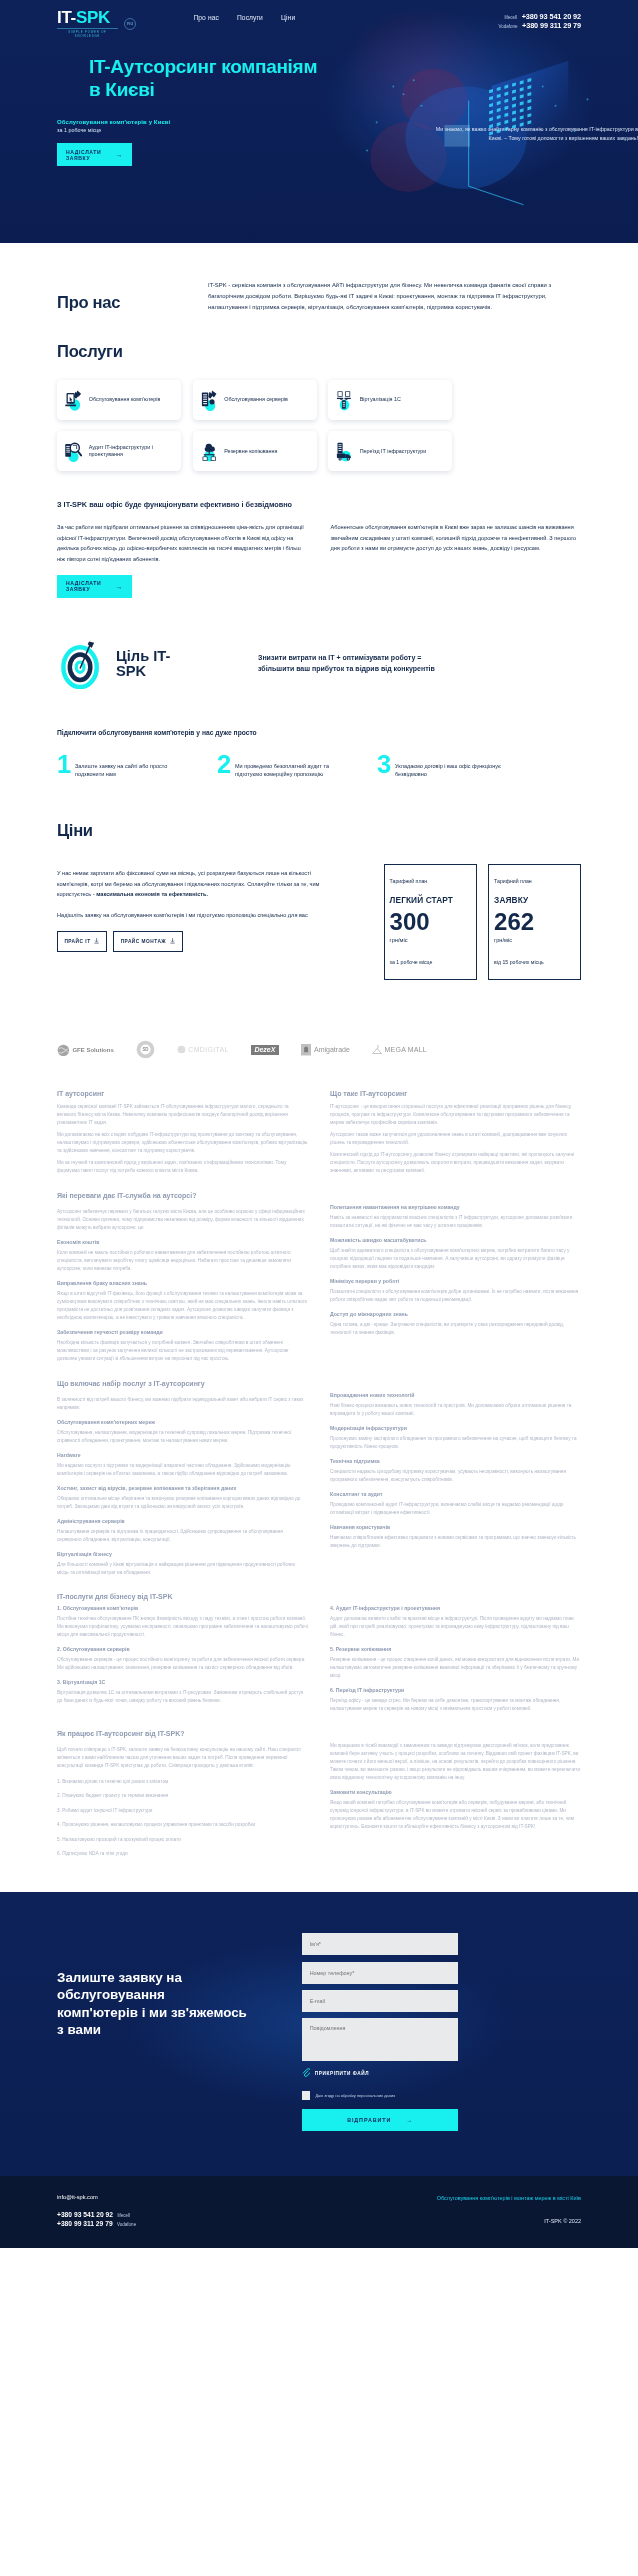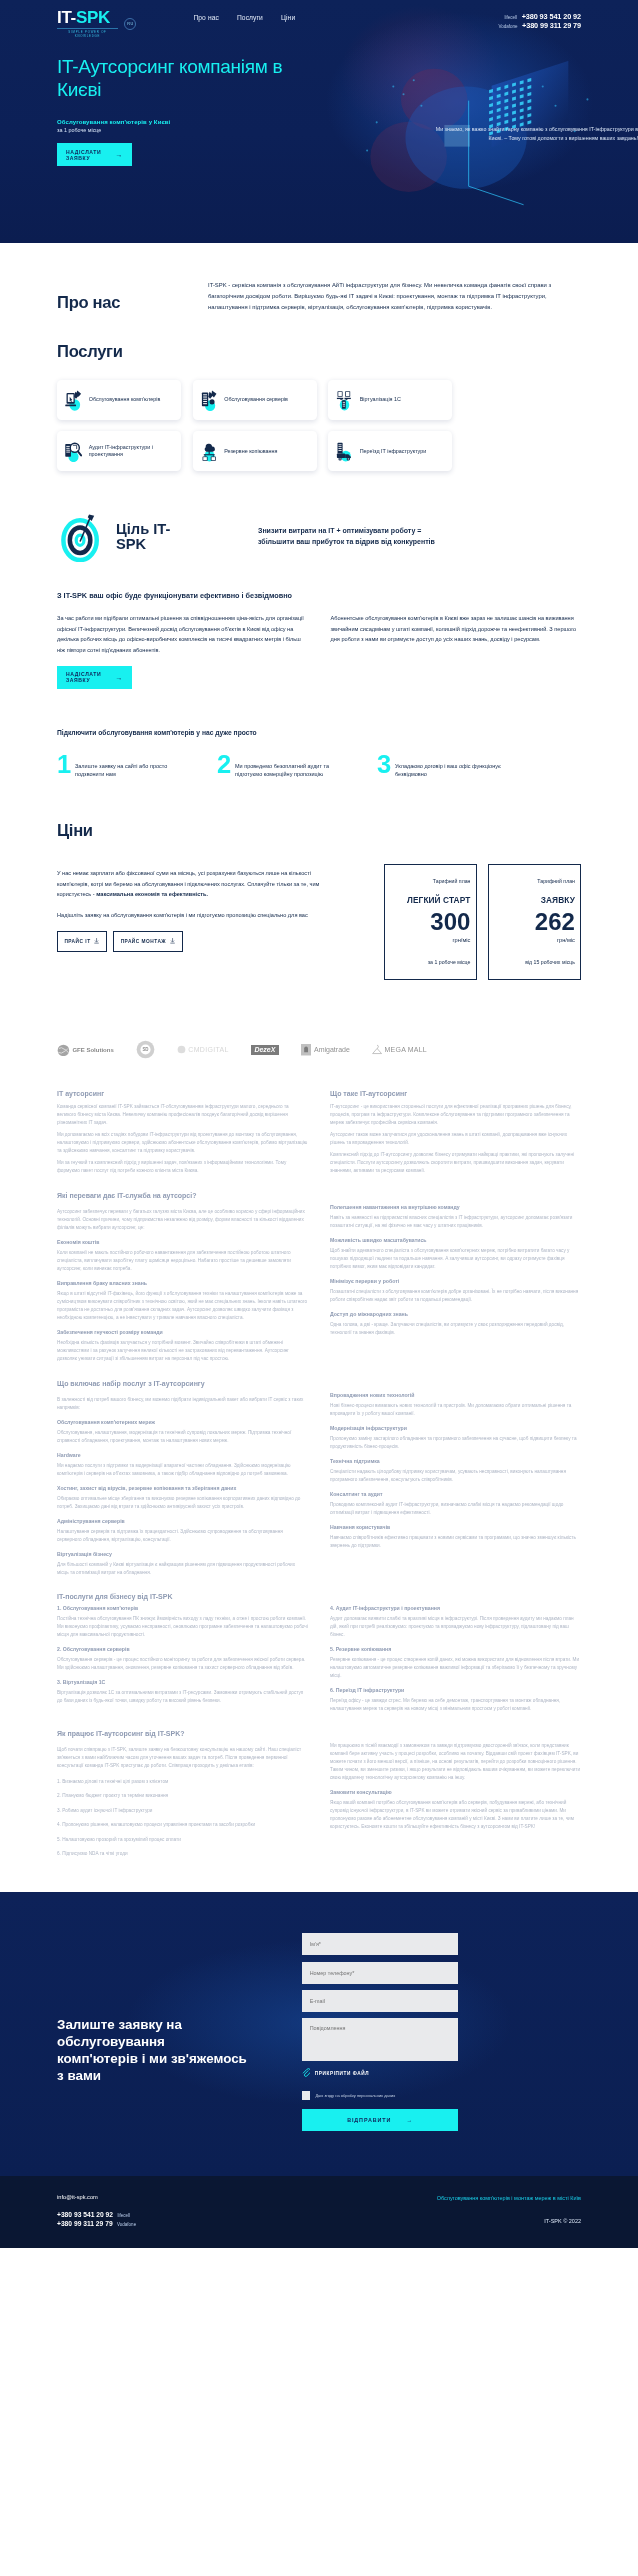--- a/index.html
+++ b/index.html
@@ -53,22 +53,22 @@
   .nav a {
     color: #e6eefb; font-size: 6.7px; text-decoration: none; letter-spacing: 0.1px;
   }
   .phones { margin-left: auto; text-align: right; margin-top: 2.6px; }
   .phone-row { display: flex; align-items: baseline; justify-content: flex-end; gap: 4.5px; }
   .phone-op { color: #b8cbe8; font-size: 4.5px; }
   .phone-num { color: #ffffff; font-size: 7.3px; font-weight: bold; letter-spacing: -0.1px; }
 
   .hero-body { padding: 18px 57px 0 57px; position: relative; z-index: 4; }
   h1.hero-title {
-    color: #18f0f0; font-size: 19px; line-height: 1.18; font-weight: normal;
-    letter-spacing: -0.3px; max-width: 230px;
+    color: #18f0f0; font-size: 19px; line-height: 1.18; font-weight: bold;
+    letter-spacing: -0.3px; max-width: 230px; margin-left: 32px;
   }
   .hero-kicker {
     color: #18f0f0; font-size: 6px; font-weight: bold; margin-top: 18px; letter-spacing: 0.1px;
   }
   .hero-price { color: #fff; font-size: 11px; margin-top: 3.2px; }
   .hero-price b { font-size: 13.4px; font-weight: bold; }
   .hero-price .unit { font-size: 8.3px; }
   .hero-note { color: #d6e3f5; font-size: 5.4px; margin-top: 1.9px; }
   .btn-cyan {
     display: inline-flex; align-items: center; justify-content: space-between;
@@ -130,21 +130,21 @@
   .prices-left p.second { margin-top: 10.2px; }
   .dlbtns { display: flex; gap: 6.4px; margin-top: 10.2px; }
   .dlbtn {
     border: 0.6px solid #13294b; background: #fff; color: #13294b; font-size: 4.8px;
     font-weight: bold; letter-spacing: 0.5px; padding: 6.4px 6.4px; display: flex;
     align-items: center; gap: 3.8px; cursor: pointer;
   }
   .plans { display: flex; gap: 11.5px; margin-left: auto; margin-top: 43px; }
   .plan {
     width: 93px; border: 0.6px solid #13294b; padding: 12.8px 5.1px 14px;
-    text-align: right;
+    text-align: left;
   }
   .plan .pl-kick { font-size: 5.2px; color: #13294b; }
   .plan .pl-name { font-size: 8.3px; font-weight: bold; margin-top: 11.5px; letter-spacing: 0.1px; }
   .plan .pl-price { font-size: 24px; font-weight: bold; line-height: 1; margin-top: 5.1px; }
   .plan .pl-cur { font-size: 5.7px; margin-top: 2.6px; }
   .plan .pl-note { font-size: 5.2px; margin-top: 16.6px; }
 
   .clients { padding-top: 38px; }
   .client-logos {
     display: flex; align-items: center; gap: 22px; margin-top: 22px;
@@ -163,21 +163,21 @@
   .art-wide-h { font-size: 7px; font-weight: bold; color: #8f9bb3; }
 
   
   .formsec {
     background: #0d2259;
     background-image:
       radial-gradient(ellipse 268px 115px at 50% 46%, rgba(26,86,175,.45), rgba(13,34,89,0) 72%),
       linear-gradient(180deg,#0d2259,#0b1f52);
     margin-top: 34px; padding: 41px 57px 45px 57px; position: relative; overflow: hidden;
   }
-  .form-row { display: flex; gap: 54px; align-items: center; }
+  .form-row { display: flex; gap: 54px; align-items: flex-start; }
   .form-title {
     color: #fff; font-size: 13.4px; font-weight: bold; line-height: 1.28; width: 191px;
     margin-top: 36px;
   }
   .form-fields { width: 156px; }
   .fld {
     width: 156px; height: 22px; background: #e9eaec; border: none; display: block;
     padding: 0 7.7px; font-size: 5.4px; color: #6d7380; margin-bottom: 6.4px;
     font-family: "Liberation Sans", sans-serif;
   }
@@ -457,44 +457,44 @@
             <circle cx="21" cy="29.5" r="2.6" fill="#13294b"></circle>
             <circle cx="8" cy="29.5" r="1" fill="#ffffff"></circle>
             <circle cx="21" cy="29.5" r="1" fill="#ffffff"></circle>
           </svg>
         </span>
         <span class="lbl">Переїзд IT інфраструктури</span>
       </div>
     </div>
   </section>
 
+  <section class="sec effblock">
+    <h3>З IT-SPK ваш офіс буде функціонувати ефективно і безвідмовно</h3>
+    <div class="eff-cols">
+      <p>За час работи ми підібрали оптимальні рішення за співвідношенням ціна-якість для організації офісної IT-інфраструктури. Величезний досвід обслуговування об'єктів в Києві від офісу на декілька робочих місць до офісно-виробничих комплексів на тисячі квадратних метрів і більш ніж півтори сотні під'єднаних абонентів.</p>
+      <p>Абонентське обслуговування комп'ютерів в Києві вже зараз не залишає шансів на виживання звичайним сисадмінам у штаті компанії, колишній підхід дорожче та неефективний. З першого дня роботи з нами ви отримуєте доступ до усіх наших знань, досвіду і ресурсам.</p>
+    </div>
+    <a href="#" class="btn-cyan">
+      <span>НАДІСЛАТИ ЗАЯВКУ</span>
+      <span class="arr">→</span>
+    </a>
+  </section>
+
   <section class="sec goal">
     <span class="goal-target">
       <svg viewBox="0 0 78 78" width="50" height="50">
         <ellipse cx="36" cy="44" rx="26" ry="31" fill="none" stroke="#18f0f0" stroke-width="7"></ellipse>
         <ellipse cx="36" cy="44" rx="16" ry="20" fill="none" stroke="#13294b" stroke-width="7"></ellipse>
         <ellipse cx="36" cy="44" rx="6" ry="8" fill="none" stroke="#18f0f0" stroke-width="5"></ellipse>
         <path d="M36 46 L52 8" stroke="#13294b" stroke-width="2.4"></path>
         <path d="M50 4 l8 2 -4 8 -6 -6z" fill="#13294b"></path>
       </svg>
     </span>
     <div class="goal-title">Ціль IT-SPK</div>
     <div class="goal-text">Знизити витрати на IT + оптимізувати роботу = збільшити ваш прибуток та відрив від конкурентів</div>
-  </section>
-
-  <section class="sec effblock">
-    <h3>З IT-SPK ваш офіс буде функціонувати ефективно і безвідмовно</h3>
-    <div class="eff-cols">
-      <p>За час работи ми підібрали оптимальні рішення за співвідношенням ціна-якість для організації офісної IT-інфраструктури. Величезний досвід обслуговування об'єктів в Києві від офісу на декілька робочих місць до офісно-виробничих комплексів на тисячі квадратних метрів і більш ніж півтори сотні під'єднаних абонентів.</p>
-      <p>Абонентське обслуговування комп'ютерів в Києві вже зараз не залишає шансів на виживання звичайним сисадмінам у штаті компанії, колишній підхід дорожче та неефективний. З першого дня роботи з нами ви отримуєте доступ до усіх наших знань, досвіду і ресурсам.</p>
-    </div>
-    <a href="#" class="btn-cyan">
-      <span>НАДІСЛАТИ ЗАЯВКУ</span>
-      <span class="arr">→</span>
-    </a>
   </section>
 
   <section class="sec">
     <div class="steps-head">Підключити обслуговування комп'ютерів у нас дуже просто</div>
     <div class="steps">
       <div class="step">
         <span class="num">1</span>
         <span class="txt">Залиште заявку на сайті або просто подзвонити нам</span>
       </div>
       <div class="step">

